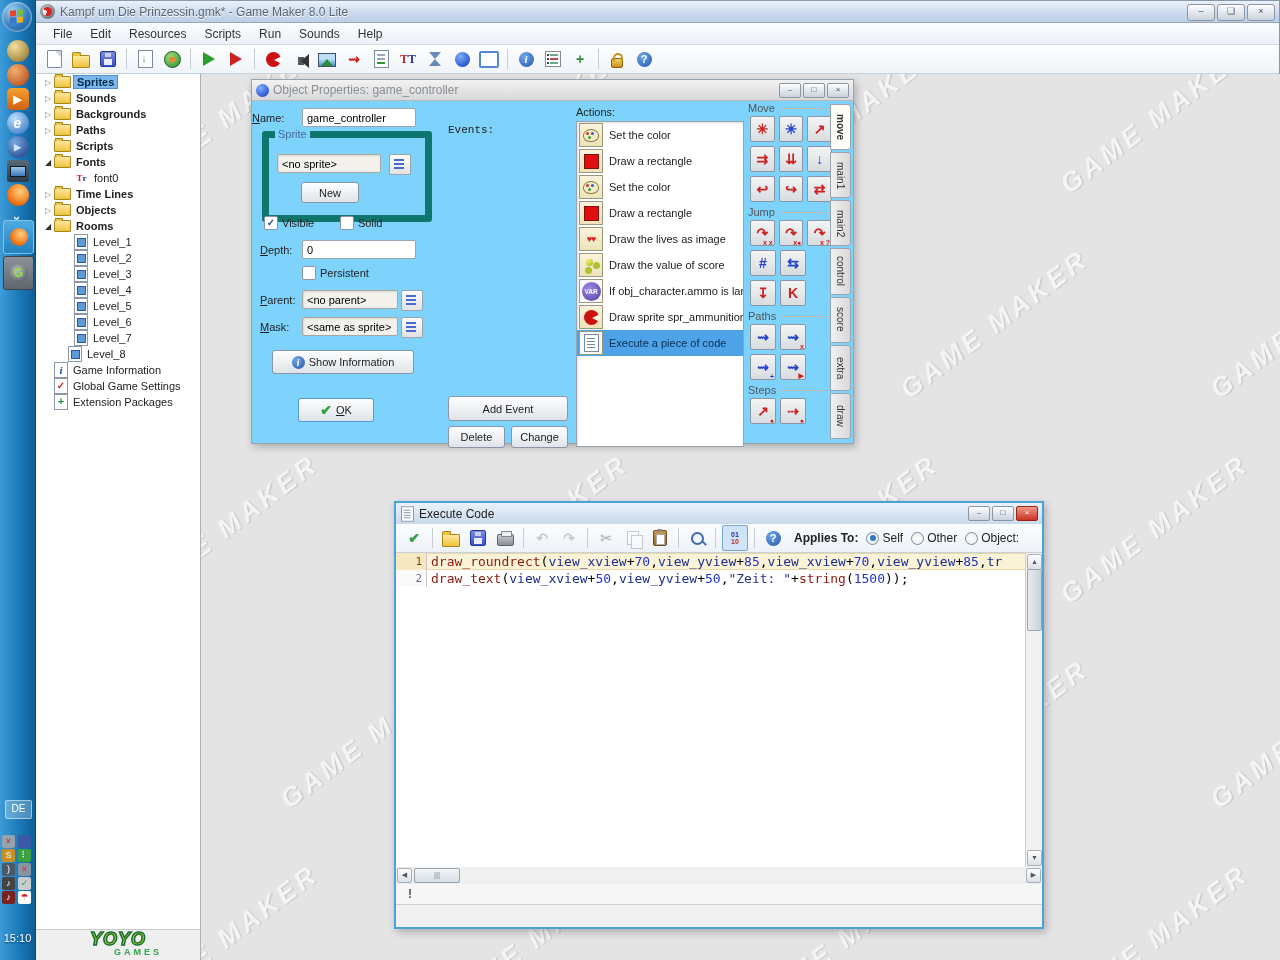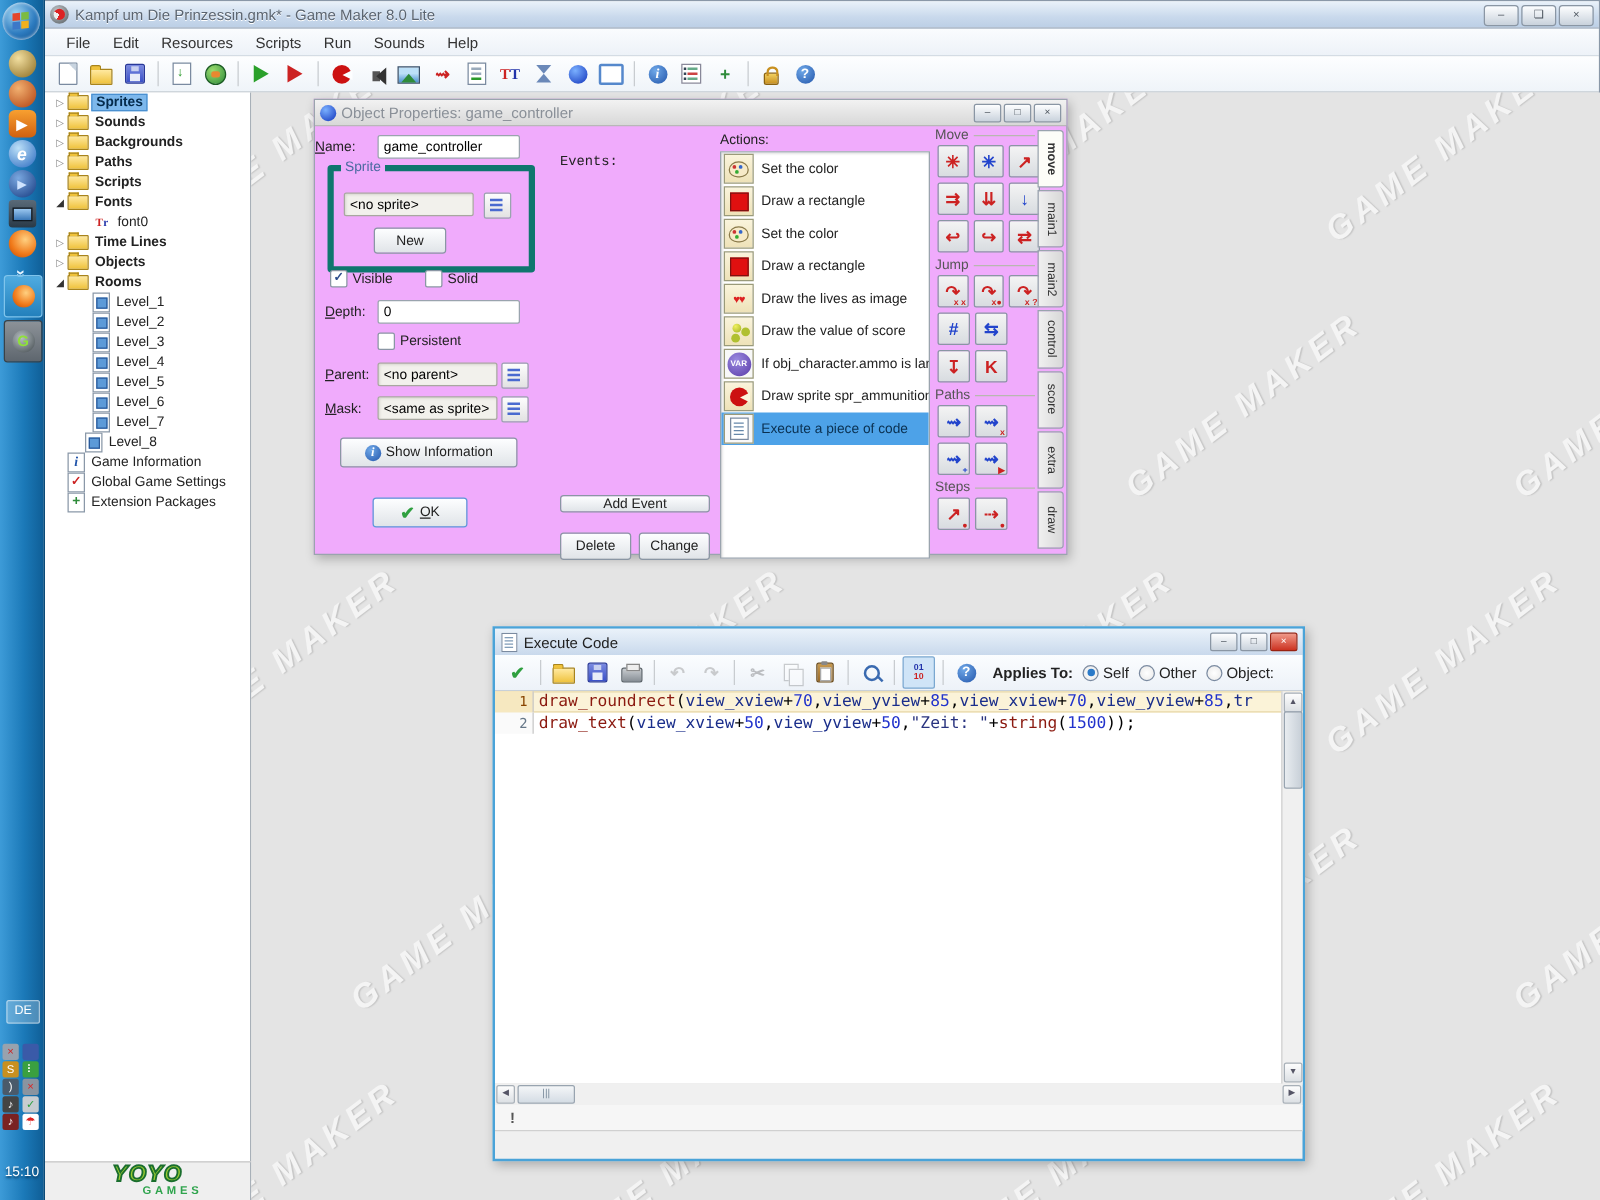--- a/index.html
+++ b/index.html
@@ -123,39 +123,39 @@
   .ti-plusdoc{width:12px;height:14px;background:#fff;border:1px solid #8A98A8;color:#2E8B3A;font-weight:bold;font-size:11px;text-align:center;line-height:13px;}
   #logo-strip{left:0;top:928px;width:165px;height:31px;background:#EFEFEF;border-top:1px solid #C8C8C8;border-right:1px solid #A8B0B8;box-sizing:border-box;text-align:center;}
   #logo-yoyo{font-weight:900;font-size:18px;font-style:italic;letter-spacing:1px;color:#9ACD32;-webkit-text-stroke:1.5px #1A6E2E;line-height:18px;}
   #logo-games{font-weight:bold;font-size:9px;letter-spacing:3px;color:#2FA44D;line-height:8px;margin-left:40px;}
 
   
   #mdi{left:165px;top:73px;width:1080px;height:886px;overflow:hidden;background:#E4E4E4;}
   .wm{position:absolute;transform:rotate(-37deg);font-size:27px;font-weight:bold;font-style:italic;letter-spacing:4px;color:#F4F4F4;text-shadow:1px 1px 1px #C6C6C6;white-space:nowrap;user-select:none;}
 
   
-  .cwin{position:absolute;box-sizing:border-box;background:#f0abfc;box-shadow:2px 3px 8px rgba(0,0,0,.25);}
+  .cwin{position:absolute;box-sizing:border-box;background:#7dd3fc;box-shadow:2px 3px 8px rgba(0,0,0,.25);}
   .ctitle{height:20px;display:flex;align-items:center;padding:0 4px;gap:4px;}
   .ctitle .txt{font-size:12px;}
   .cbtns{margin-left:auto;display:flex;gap:2px;}
   .cbtn{width:20px;height:13px;border:1px solid #8A96A4;border-radius:2px;background:linear-gradient(#FDFEFF,#C9D2DC);color:#4A525C;font-size:8px;line-height:11px;text-align:center;cursor:pointer;}
   .cbtn.red{background:linear-gradient(#F09A8A,#CC3322);color:#fff;border-color:#992211;}
 
   
   #objwin{left:50px;top:5px;width:603px;height:365px;border:1px solid #9AA4AE;}
   #objwin .ctitle{background:linear-gradient(#F2F2F2,#D8D8D8);border-bottom:1px solid #B8B8B8;color:#8A9098;}
   #obj-body{position:absolute;left:0;top:20px;right:0;bottom:0;}
   .flabel{position:absolute;font-size:11px;color:#222;}
   .u1::first-letter{text-decoration:underline;}
   .tinput{position:absolute;background:#fff;border:1px solid #9AA4AE;border-radius:2px;font-size:11px;padding:2px 4px;box-sizing:border-box;height:19px;}
   .tinput.gray{background:#F2F1EC;border:1px solid #A8A8A0;box-shadow:inset 1px 1px 2px #D8D8D0;}
   .menu-btn{position:absolute;width:20px;height:19px;border:1px solid #9AA4AE;border-radius:2px;background:linear-gradient(#FDFDFD,#E2E2E2);cursor:pointer;}
   .menu-btn::after{content:"";position:absolute;left:4px;top:4px;width:10px;height:2px;background:#4A6AD0;box-shadow:0 4px 0 #4A6AD0,0 8px 0 #4A6AD0;}
   .gbtn{position:absolute;border:1px solid #8A96A4;border-radius:3px;background:linear-gradient(#FDFEFF,#E0E4E8);font-size:11px;text-align:center;cursor:pointer;display:flex;align-items:center;justify-content:center;gap:4px;box-sizing:border-box;}
-  fieldset#sprite-group{position:absolute;left:10px;top:28px;width:156px;height:80px;border:5px solid #0f766e;border-radius:3px;margin:0;padding:0;}
+  fieldset#sprite-group{position:absolute;left:10px;top:28px;width:156px;height:80px;border:7px solid #0f766e;border-radius:3px;margin:0;padding:0;}
   fieldset#sprite-group legend{font-size:11px;color:#4A6AA0;margin-left:6px;padding:0 3px;}
   .cb{position:absolute;display:flex;align-items:center;gap:4px;font-size:11px;cursor:pointer;}
   .cb .box{width:12px;height:12px;background:#fff;border:1px solid #8A96A4;border-radius:2px;font-size:10px;line-height:11px;text-align:center;color:#2A4A8A;font-weight:bold;}
   .pane-label{position:absolute;font-size:11px;color:#222;}
   .listbox{position:absolute;background:#fff;border:1px solid #9AA4AE;box-shadow:inset 1px 1px 2px #DDD;overflow:hidden;}
   .ev-row{display:flex;align-items:center;height:19px;padding-left:3px;gap:5px;cursor:pointer;font-size:11px;}
   .ev-row.sel{background:#4DA2E8;color:#0A3050;}
   .evi{flex:none;position:relative;width:13px;height:13px;}
   .evi-bulb{background:radial-gradient(circle at 40% 35%,#FFF4A0,#F0C020);border:1px solid #B89010;border-radius:50%;}
   .evi-diamond{background:linear-gradient(135deg,#7CD04A,#2E8B3A);border:1px solid #1A5A22;transform:rotate(45deg) scale(.75);}
@@ -537,21 +537,21 @@
           <span class="gbtn" style="left:20px;top:250px;width:142px;height:24px;">
               <span class="ic ic-info" style="width:13px;height:13px;line-height:13px;font-size:10px;">i</span>
               <span>Show Information</span>
             </span>
           <span class="gbtn" style="left:46px;top:298px;width:76px;height:24px;border-color:#5A9AD8;">
               <span class="ic ic-check" style="font-size:14px;">✔</span>
               <span class="u1">OK</span>
             </span>
 
           <span class="pane-label" style="left:196px;top:24px;font-family:Liberation Mono, monospace;">Events:</span>
-          <span class="gbtn" style="left:196px;top:296px;width:120px;height:14px;">Add Event</span>
+          <span class="gbtn" style="left:196px;top:296px;width:120px;height:25px;">Add Event</span>
           <span class="gbtn" style="left:196px;top:326px;width:57px;height:22px;">Delete</span>
           <span class="gbtn" style="left:259px;top:326px;width:57px;height:22px;">Change</span>
 
           <span class="pane-label" style="left:324px;top:6px;">Actions:</span>
           <div class="listbox" id="actions-list" style="left:324px;top:21px;width:166px;height:324px;">
               <div class="act-row">
                 <span class="abox">
                   <span class="ai-palette"></span>
                 </span>
                 <span>Set the color</span>

